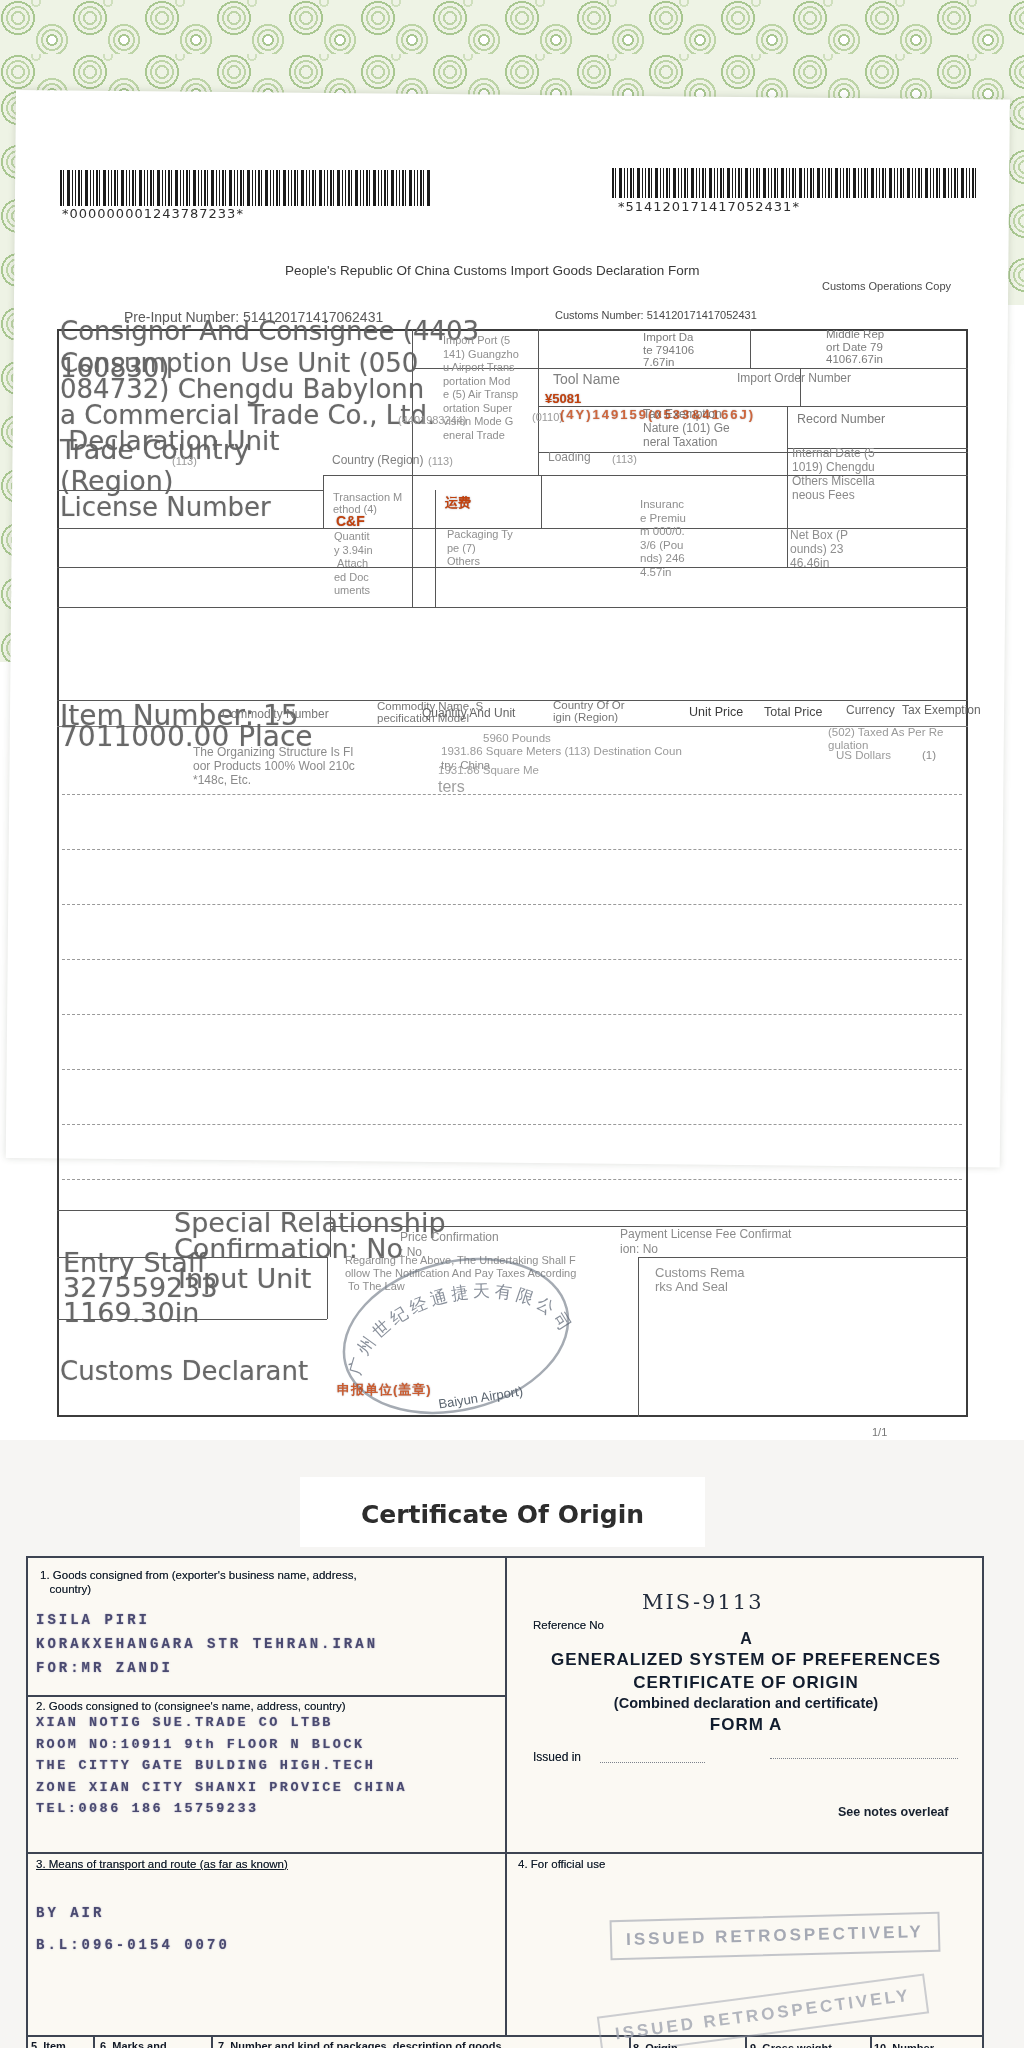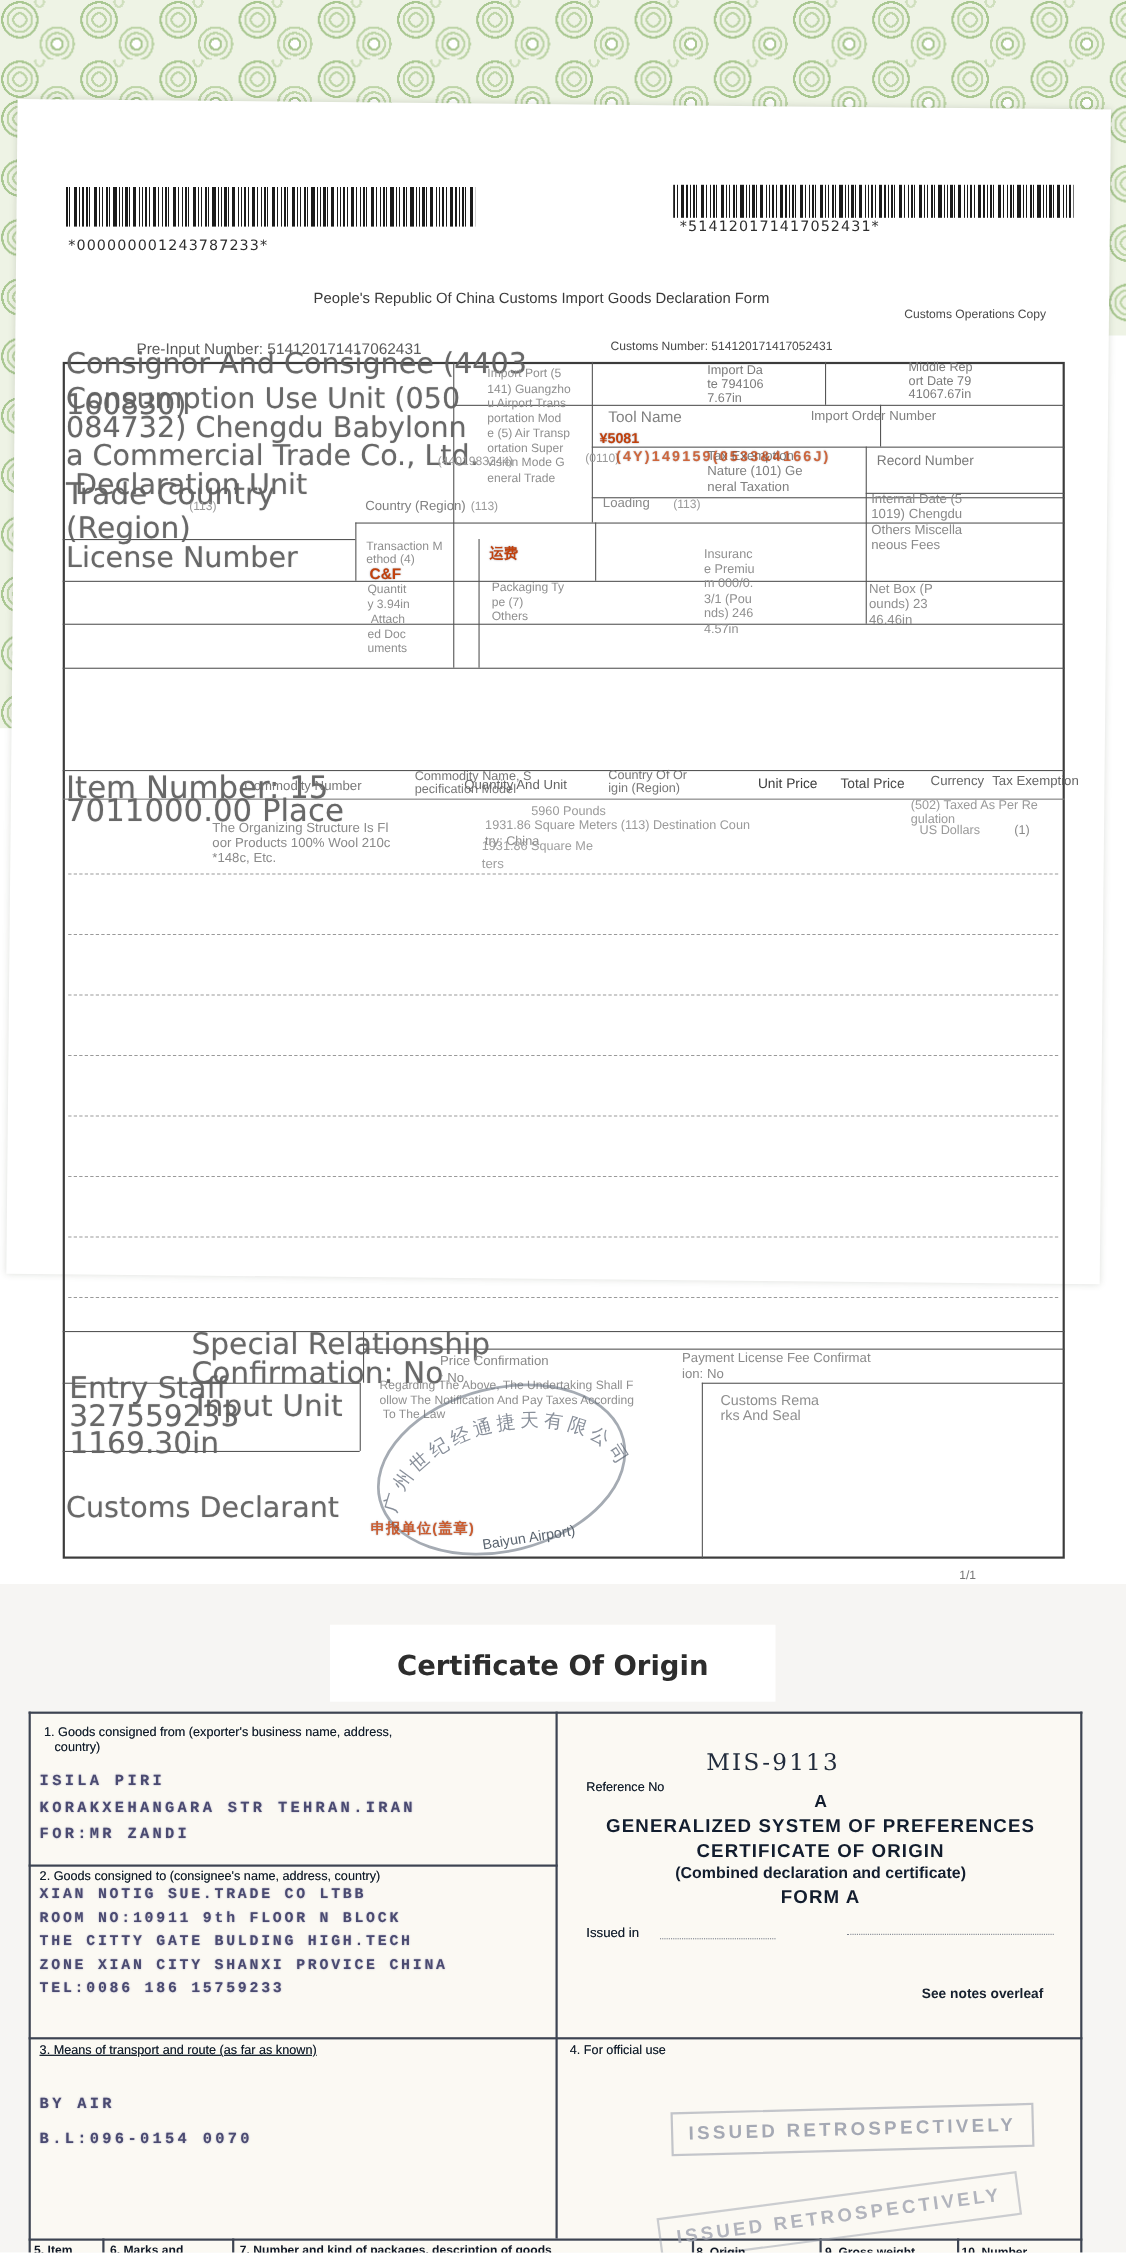--- a/index.html
+++ b/index.html
@@ -38,21 +38,21 @@
 <div id="root">
 
   <div class="a pat" style="left:0;top:0;width:1024px;height:118px;"></div>
   <div class="a pat" style="left:0;top:90px;width:17px;height:572px;"></div>
   <div class="a pat" style="left:1007px;top:95px;width:17px;height:210px;"></div>
 
   <div class="a paper" style="left:16px;top:90px;width:994px;height:1068px;transform:rotate(.55deg);transform-origin:left top;"></div>
   <div class="a" style="left:0;top:1440px;width:1024px;height:608px;background:#f6f5f3;"></div>
 
   <div class="a bc" style="left:60px;top:170px;width:372px;height:36px;"></div>
-  <div class="a bcl" style="left:62px;top:216px;">*000000001243787233*</div>
+  <div class="a bcl" style="left:62px;top:206px;">*000000001243787233*</div>
   <div class="a bc" style="left:612px;top:168px;width:364px;height:30px;"></div>
   <div class="a bcl" style="left:618px;top:199px;">*514120171417052431*</div>
 
   <div class="a" style="left:285px;top:263px;font-size:13.5px;color:#3a3a3a;">People's Republic Of China Customs Import Goods Declaration Form</div>
   <div class="a" style="left:822px;top:280px;font-size:11px;color:#4a4a4a;">Customs Operations Copy</div>
   <div class="a" style="left:124px;top:309px;font-size:14px;color:#5a5a5a;">Pre-Input Number: 514120171417062431</div>
   <div class="a" style="left:555px;top:309px;font-size:11px;color:#484848;">Customs Number: 514120171417052431</div>
 
   <div class="a" style="left:57px;top:329px;width:911px;height:1088px;border:2px solid #3c3c3c;box-sizing:border-box;"></div>
 
@@ -152,21 +152,21 @@
 y 3.94in
 &nbsp;Attach
 ed Doc
 uments</div>
   <div class="a p cell" style="left:447px;top:528px;">Packaging Ty
 pe (7)
 Others</div>
   <div class="a p cell" style="left:640px;top:498px;font-size:11.5px;">Insuranc
 e Premiu
 m 000/0.
-3/1 (Pou
+3/6 (Pou
 nds) 246
 4.57in</div>
   <div class="a p" style="left:790px;top:528px;font-size:12px;line-height:14px;color:#8f8f8f;">Net Box (P
 ounds) 23
 46.46in</div>
   <div class="a" style="left:398px;top:414px;font-size:11px;color:#9a9a9a;">(4401983244)</div>
   <div class="a dark" style="left:560px;top:407px;font-size:13px;letter-spacing:2px;opacity:.8;">(4Y)149159(0533&amp;4166J)</div>
 
   <div class="a" style="left:222px;top:707px;font-size:12px;color:#777;">Commodity Number</div>
   <div class="a p" style="left:377px;top:700px;font-size:11.5px;line-height:12px;color:#777;">Commodity Name, S
@@ -179,21 +179,21 @@
   <div class="a" style="left:846px;top:703px;font-size:12px;color:#666;">Currency</div>
   <div class="a" style="left:902px;top:703px;font-size:12px;color:#666;">Tax Exemption</div>
 
   <div class="a p" style="left:193px;top:745px;font-size:12px;line-height:14px;color:#8a8a8a;">The Organizing Structure Is Fl
 oor Products 100% Wool 210c
 *148c, Etc.</div>
   <div class="a" style="left:483px;top:732px;font-size:11.5px;color:#9a9a9a;">5960 Pounds</div>
   <div class="a" style="left:441px;top:745px;font-size:11.5px;color:#9a9a9a;">1931.86 Square Meters (113) Destination Coun</div>
   <div class="a" style="left:441px;top:759px;font-size:11.5px;color:#8a8a8a;">try: China</div>
   <div class="a" style="left:438px;top:764px;font-size:11.5px;color:#9f9f9f;">1931.86 Square Me</div>
-  <div class="a" style="left:438px;top:778px;font-size:12px;color:#9f9f9f;">ters</div>
+  <div class="a" style="left:438px;top:778px;font-size:16px;color:#9f9f9f;">ters</div>
   <div class="a p" style="left:828px;top:726px;font-size:11.5px;line-height:13px;color:#9a9a9a;">(502) Taxed As Per Re
 gulation</div>
   <div class="a" style="left:836px;top:749px;font-size:11.5px;color:#9a9a9a;">US Dollars</div>
   <div class="a" style="left:922px;top:749px;font-size:11.5px;color:#8a8a8a;">(1)</div>
 
   <div class="a p" style="left:400px;top:1230px;font-size:12px;line-height:15px;color:#8a8a8a;">Price Confirmation
 : No</div>
   <div class="a p" style="left:620px;top:1227px;font-size:12px;line-height:15px;color:#8a8a8a;">Payment License Fee Confirmat
 ion: No</div>
   <div class="a p" style="left:345px;top:1254px;font-size:11px;line-height:13px;color:#8f8f8f;">Regarding The Above, The Undertaking Shall F

